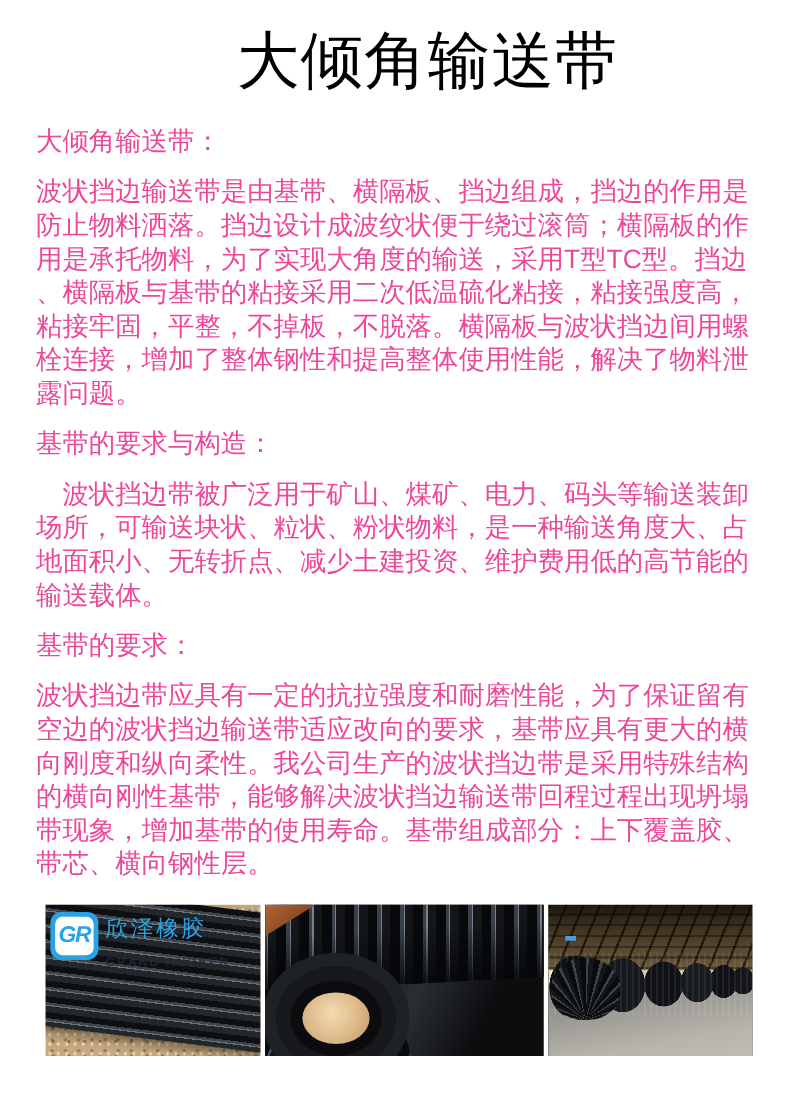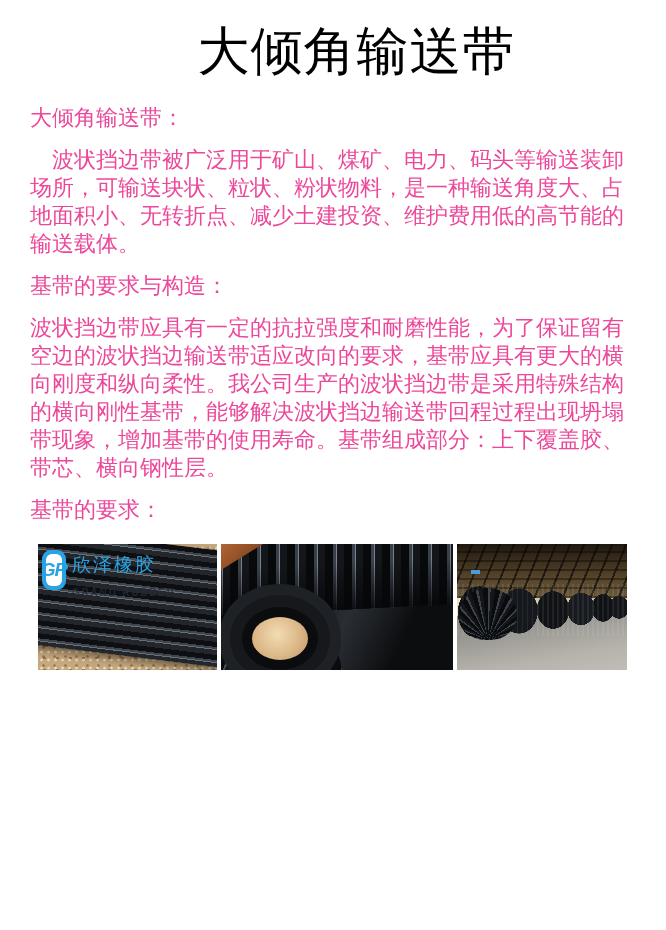--- a/index.html
+++ b/index.html
@@ -36,21 +36,21 @@
   
   .belt-slab{
     position:absolute;left:-16px;top:-4px;width:214px;height:116px;
     transform:rotate(7deg);
     background:repeating-linear-gradient(180deg,
       #0d0f12 0 5px,#3e444c 5px 7px,#687078 7px 8px,#23272c 8px 13px);
     box-shadow:0 4px 9px rgba(20,12,4,.5);
   }
   .watermark{position:absolute;left:4px;top:6px;display:flex;align-items:flex-start;z-index:5;}
   .logo-badge{
-    width:24px;height:40px;border-radius:9px;background:#29a3e3;
+    width:40px;height:40px;border-radius:9px;background:#29a3e3;
     position:relative;flex:0 0 auto;
   }
   .logo-badge .panel{
     position:absolute;inset:4px;background:#fff;border-radius:6px;
     display:flex;align-items:center;justify-content:center;
   }
   .logo-badge .panel span{
     font-weight:700;font-style:italic;font-size:19px;color:#29a3e3;letter-spacing:-1px;
   }
   .logo-text{margin-left:6px;padding-top:5px;}
@@ -113,24 +113,25 @@
 </style>
 </head>
 <body>
 
 <div>
 
   <h1 class="page-title">大倾角输送带</h1>
 
   <div class="article-body">
     <p>大倾角输送带：</p>
+    <p>波状挡边输送带是由基带、横隔板、挡边组成，挡边的作用是防止物料洒落。挡边设计成波纹状便于绕过滚筒；横隔板的作用是承托物料，为了实现大角度的输送，采用T型TC型。挡边、横隔板与基带的粘接采用二次低温硫化粘接，粘接强度高，粘接牢固，平整，不掉板，不脱落。横隔板与波状挡边间用螺栓连接，增加了整体钢性和提高整体使用性能，解决了物料泄露问题。</p>
+    <p>基带的要求与构造：</p>
     <p>　波状挡边带被广泛用于矿山、煤矿、电力、码头等输送装卸场所，可输送块状、粒状、粉状物料，是一种输送角度大、占地面积小、无转折点、减少土建投资、维护费用低的高节能的输送载体。</p>
-    <p>基带的要求与构造：</p>
+    <p>基带的要求：</p>
     <p>波状挡边带应具有一定的抗拉强度和耐磨性能，为了保证留有空边的波状挡边输送带适应改向的要求，基带应具有更大的横向刚度和纵向柔性。我公司生产的波状挡边带是采用特殊结构的横向刚性基带，能够解决波状挡边输送带回程过程出现坍塌带现象，增加基带的使用寿命。基带组成部分：上下覆盖胶、带芯、横向钢性层。</p>
-    <p>基带的要求：</p>
   </div>
 
   <div class="photo-row">
 
     <div class="photo photo-1">
       <div class="belt-slab"></div>
       <div class="watermark">
         <div class="logo-badge">
           <div class="panel">
               <span>GR</span>

